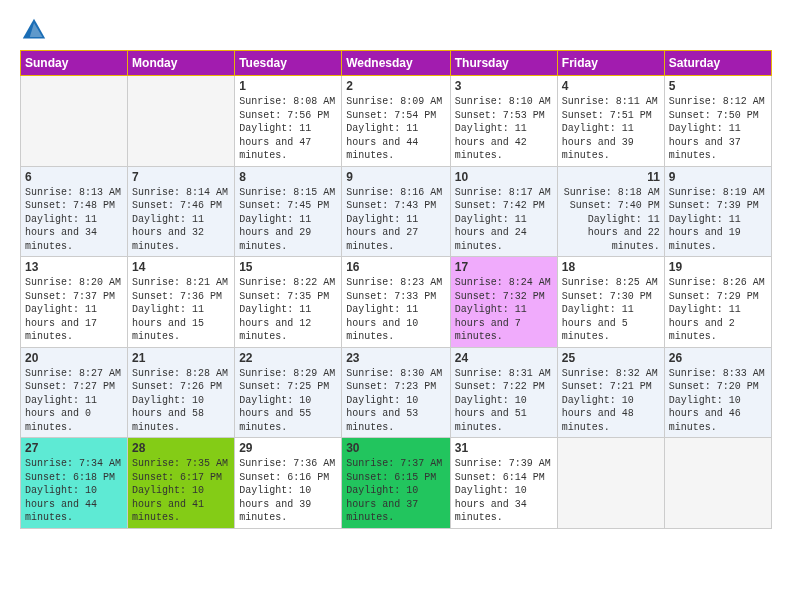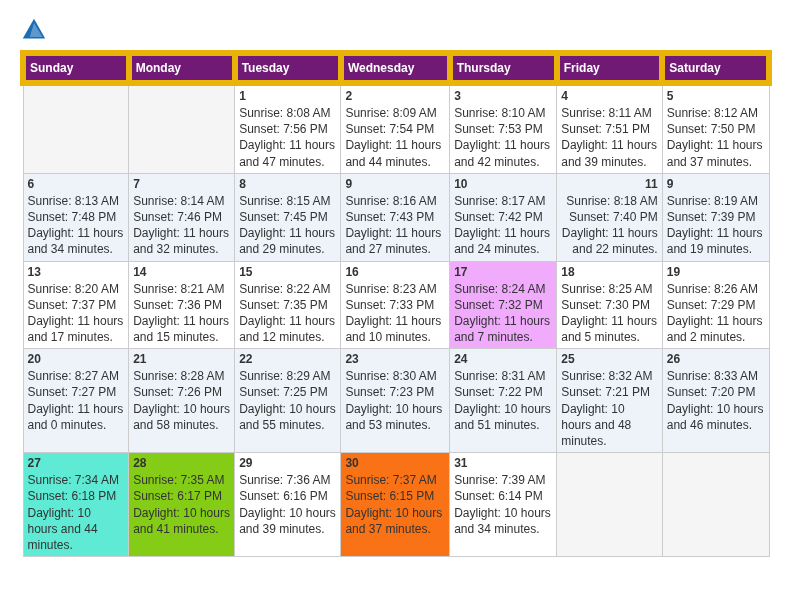--- a/index.html
+++ b/index.html
@@ -53,27 +53,27 @@
       font-size: 14px;
       color: #444;
       margin-top: 2px;
     }
     .calendar {
       width: 100%;
       border-collapse: collapse;
       margin-top: 6px;
     }
     .calendar th {
-      background: #701a75;
+      background: #a21caf;
       color: #fff;
       font-size: 12px;
       font-weight: bold;
       padding: 5px 4px;
       text-align: left;
-      border: 6px solid #eab308;
+      border: 1px solid #eab308;
     }
     .calendar td {
       border: 1px solid #ccc;
       vertical-align: top;
       padding: 3px 4px;
       width: 113px;
       min-height: 70px;
       font-size: 10px;
       color: #333;
       background: #fff;
@@ -81,23 +81,24 @@
     .calendar td.empty {
       background: #f5f5f5;
     }
     .day-num {
       font-size: 12px;
       font-weight: bold;
       display: block;
       margin-bottom: 2px;
     }
     .day-info {
-      font-size: 12px;
+      font-size: 10px;
       line-height: 1.35;
       color: #333;
+      font-family: Liberation Mono, monospace;
     }
     tr:nth-child(odd) td:not(.empty) {
       background: #fff;
     }
     tr:nth-child(even) td:not(.empty) {
       background: #f0f5fb;
     }
   </style>
 </head>
 <body>
@@ -311,21 +312,21 @@
             <div class="day-info">Sunrise: 7:35 AM
 Sunset: 6:17 PM
 Daylight: 10 hours and 41 minutes.</div>
           </td>
           <td style="background: rgb(255, 255, 255);">
             <span class="day-num">29</span>
             <div class="day-info">Sunrise: 7:36 AM
 Sunset: 6:16 PM
 Daylight: 10 hours and 39 minutes.</div>
           </td>
-          <td style="background: #f97316;">
+          <td style="background: #22c55e;">
             <span class="day-num">30</span>
             <div class="day-info">Sunrise: 7:37 AM
 Sunset: 6:15 PM
 Daylight: 10 hours and 37 minutes.</div>
           </td>
           <td style="background: rgb(255, 255, 255);">
             <span class="day-num">31</span>
             <div class="day-info">Sunrise: 7:39 AM
 Sunset: 6:14 PM
 Daylight: 10 hours and 34 minutes.</div>

